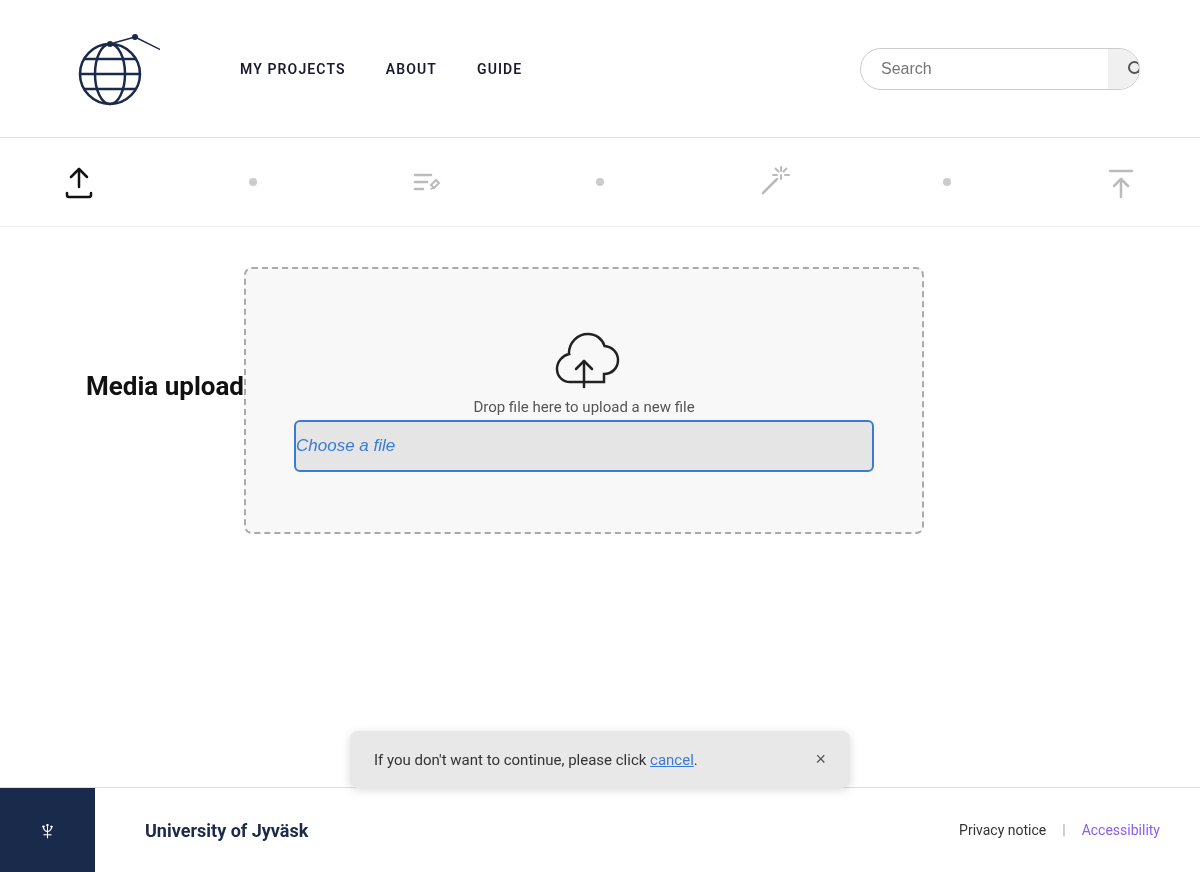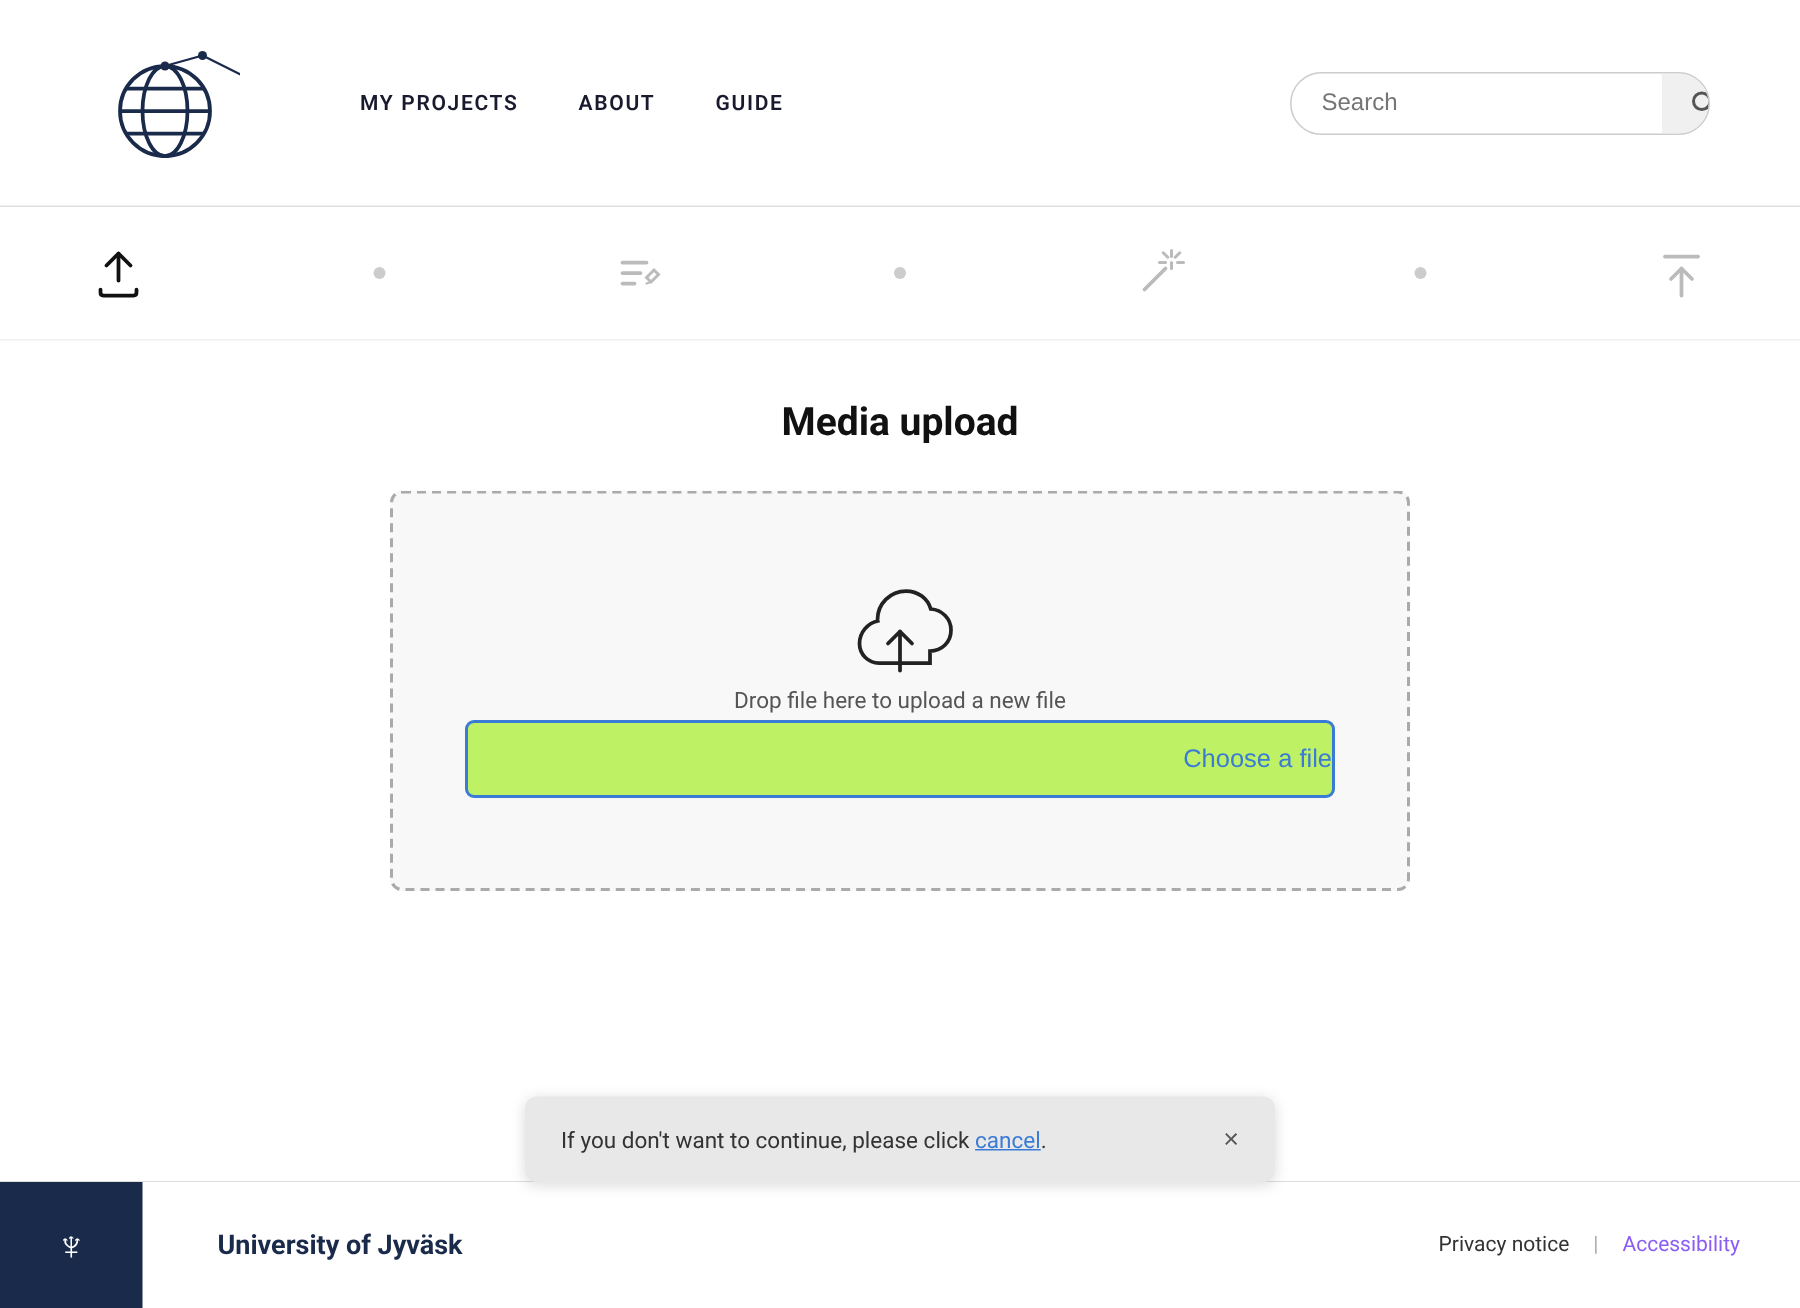--- a/index.html
+++ b/index.html
@@ -118,21 +118,21 @@
       flex: 1;
       display: flex;
       justify-content: center;
       align-items: center;
     }
 
     
     .main {
       padding: 40px 86px;
       display: flex;
-      flex-direction: column;
+      flex-direction: row;
       align-items: center;
     }
 
     .page-title {
       font-size: 26px;
       font-weight: 700;
       color: #111;
       margin-bottom: 30px;
     }
 
@@ -153,27 +153,28 @@
     }
 
     .drop-text {
       font-size: 15px;
       color: #555;
     }
 
     .choose-file-btn {
       border: 2px solid #3a7bd5;
       border-radius: 6px;
-      background: #bef264;
+      background: #e5e5e5;
       color: #3a7bd5;
       font-size: 17px;
       padding: 14px 0;
       width: 580px;
       cursor: pointer;
-      text-align: right;
+      text-align: left;
+      font-style: italic;
     }
 
     
     .footer {
       position: fixed;
       bottom: 0;
       left: 0;
       width: 100%;
       background: #fff;
       display: flex;

